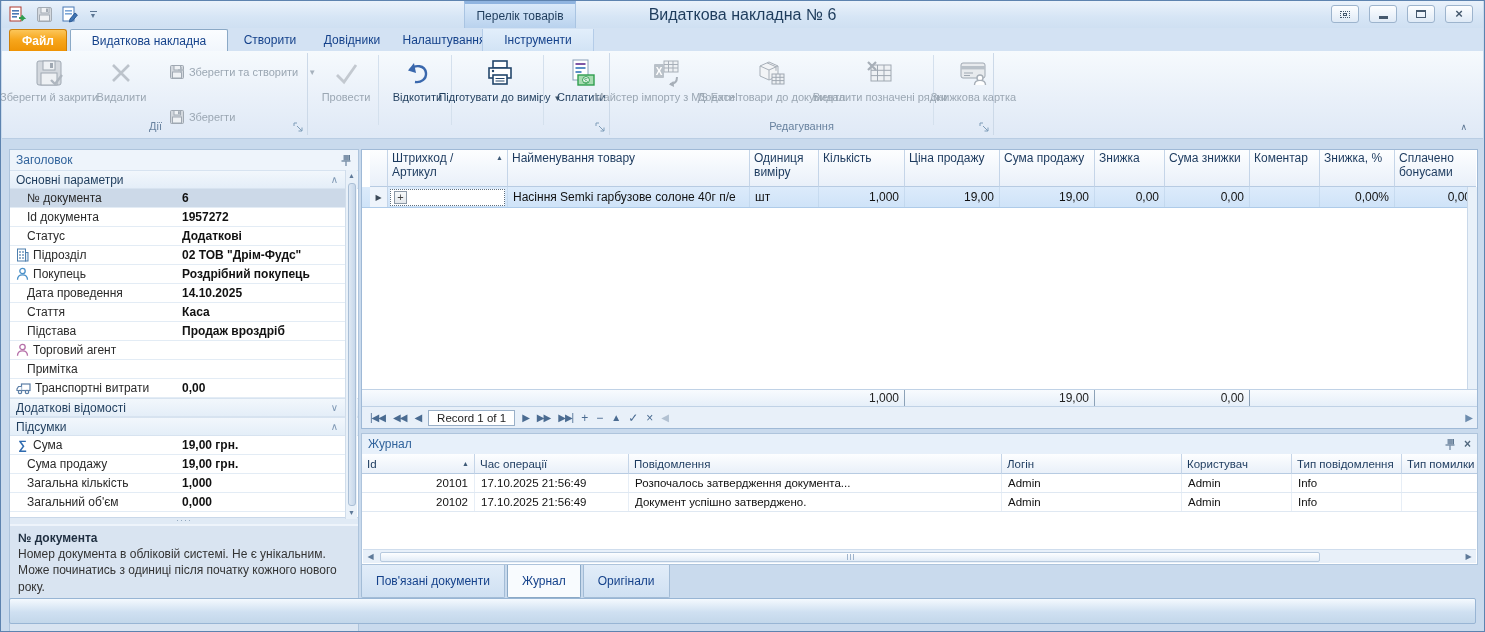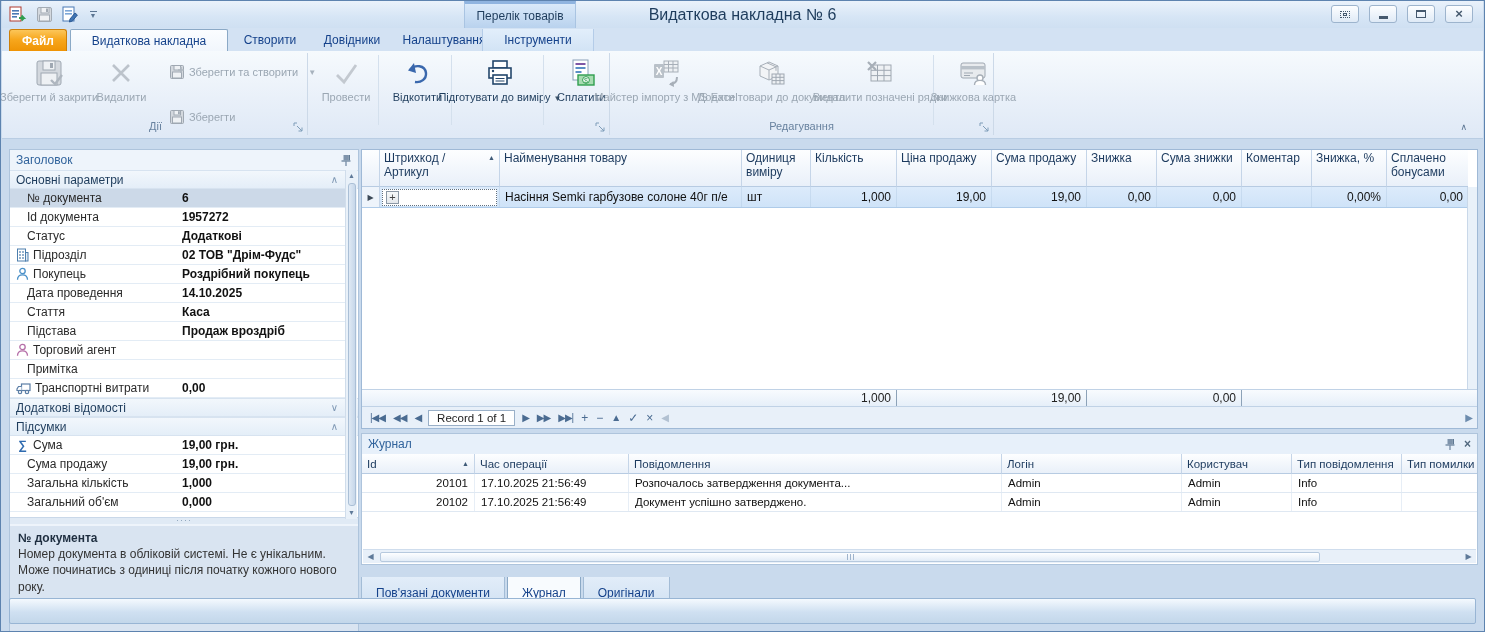--- a/index.html
+++ b/index.html
@@ -83,21 +83,21 @@
                       border:1px solid #aabfd6; border-radius:3px; }
   .sb-split { height:7px; background:#e0eaf5; border-top:1px solid #c9d8e9; text-align:center;
               color:#8aa0b8; font-size:9px; line-height:5px; letter-spacing:1px; }
   .sb-desc { position:absolute; left:0; right:0; bottom:0; top:376px; background:#d9e4f1; padding:4px 8px;
              color:#333; font-size:12px; line-height:1.35; }
   .sb-desc .t { font-weight:bold; color:#1e2e40; }
 
   
   .products { position:absolute; left:360px; top:148px; width:1117px; height:280px;
               background:#fff; border:1px solid #9fb9d6; }
-  .pg { display:grid; grid-template-columns:18px 120px 242px 69px 86px 95px 95px 70px 85px 70px 75px 81px; }
+  .pg { display:grid; grid-template-columns:18px 120px 242px 69px 86px 95px 95px 70px 85px 70px 75px 81px;padding-left:8px; }
   .pg-head { height:37px; }
   .pg-head .hc { border-right:1px solid #c5d5e8; border-bottom:1px solid #b7cbe2;
                  background:linear-gradient(#fdfeff,#e9f0f9); font-size:12px; color:#1c3a5e;
                  padding:2px 4px; line-height:1.15; position:relative; overflow:hidden; }
   .pg-head .hc .sort { position:absolute; right:4px; top:4px; font-size:7px; color:#3e5a77; }
   .pg-row { height:21px; background:linear-gradient(#dcebfb,#cfe3f8); border-bottom:1px solid #aecbe9; }
   .pg-row .c { font-size:12px; color:#111; padding:0 5px; display:flex; align-items:center;
                overflow:hidden; white-space:nowrap; border-right:1px solid rgba(170,195,220,.35); }
   .pg-row .num { justify-content:flex-end; }
   .pg-ind { background:#eef4fb; border-right:1px solid #c5d5e8; display:flex; align-items:center; justify-content:center;
@@ -142,21 +142,21 @@
                border-top:1px solid #cfdded; display:flex; align-items:center; }
   .j-hscroll .arr { width:15px; text-align:center; font-size:8px; color:#5f7a99; }
   .j-hscroll .thumb { margin-left:2px; width:940px; height:10px; background:linear-gradient(#fdfeff,#e2ecf7);
                       border:1px solid #b6c9de; border-radius:2px; display:flex; align-items:center; justify-content:center; gap:2px; }
   .j-hscroll .thumb i { display:block; width:1px; height:6px; background:#9fb4cc; }
   .j-hscroll .track { flex:1; }
 
   
   .btabs { position:absolute; left:360px; top:564px; height:24px; display:flex; gap:2px; font-size:12px; color:#15428b; }
   .btab { height:22px; padding:16px 14px; display:flex; align-items:center;
-          background:linear-gradient(#e2edf9,#cfe0f2); border:1px solid #a3bcd6; border-top:none; border-radius:0 0 2px 2px;margin-top:12px; }
+          background:linear-gradient(#e2edf9,#cfe0f2); border:1px solid #a3bcd6; border-top:none; border-radius:0 0 2px 2px; }
   .btab.active { background:#f8fbfe; border-color:#8ba9c6; }
 
   
   .statusbar { position:absolute; left:8px; right:8px; top:597px; height:26px;
                background:linear-gradient(#f4f9fe,#cfe0f1 55%,#c3d7ea); border:1px solid #98b5d4; border-radius:2px; }
 
   svg { display:block; }
 </style>
 </head>
 <body>

